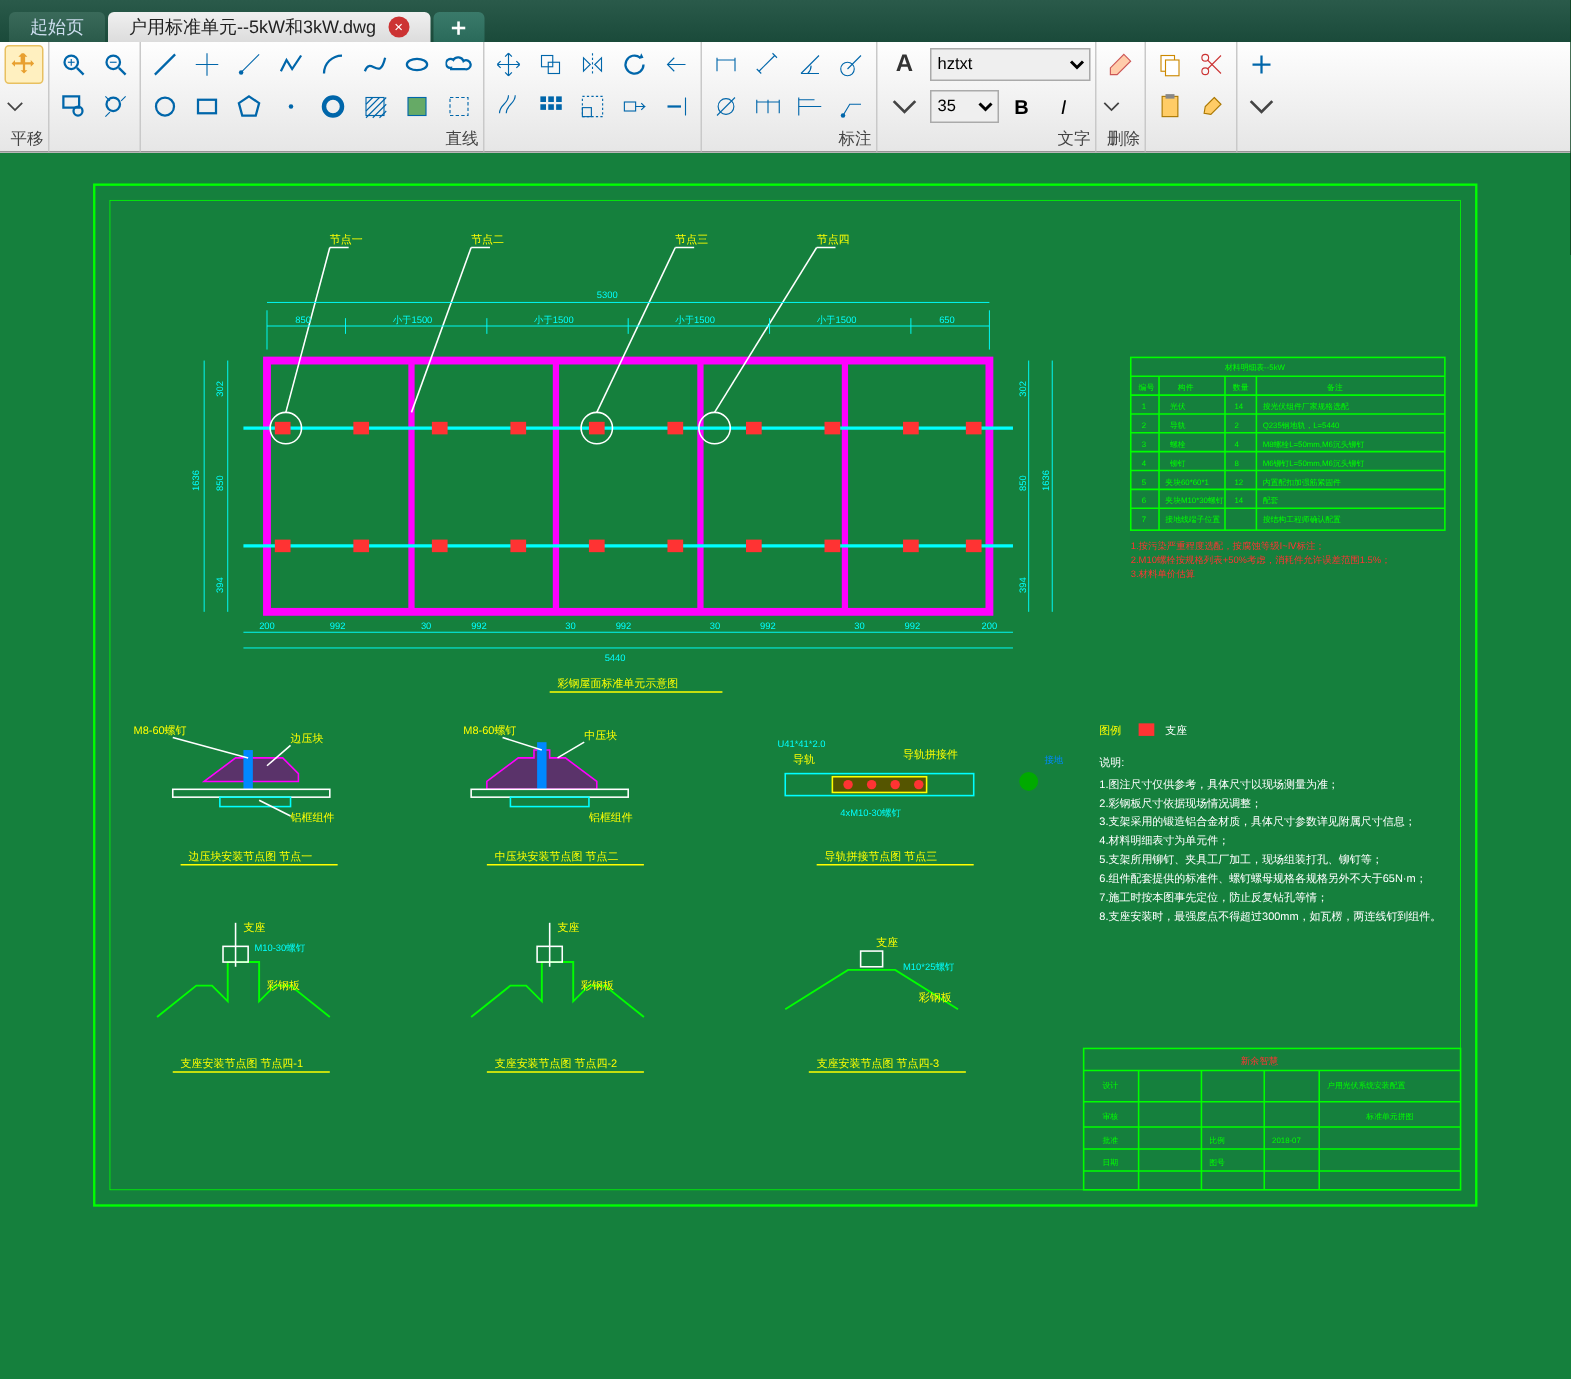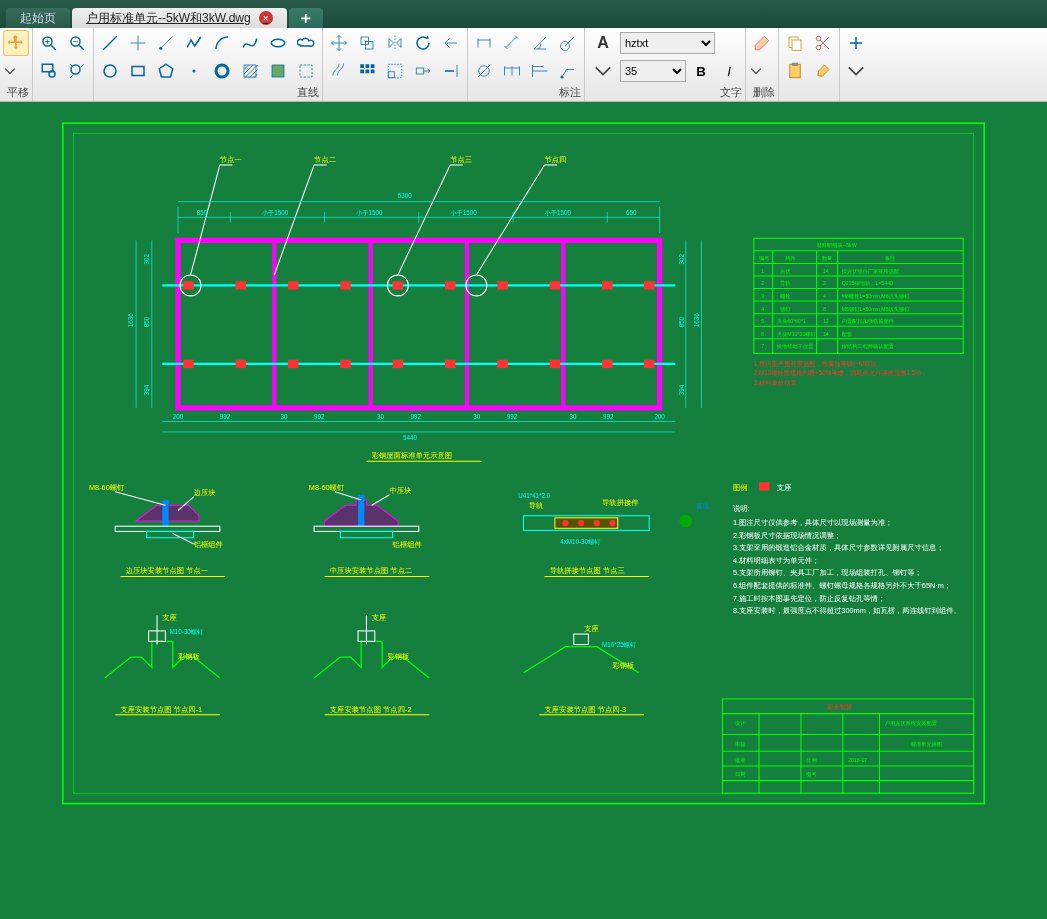--- a/index.html
+++ b/index.html
@@ -32,21 +32,20 @@
     cursor: pointer;
     position: relative;
   }
   .tab.inactive {
     background: linear-gradient(to bottom, #3a6a5a, #2a5a4a);
     color: #cde;
   }
   .tab.active {
     background: linear-gradient(to bottom, #f0f0f0, #dcdcdc);
     color: #222;
-    text-decoration: underline;
   }
   .tab .close {
     margin-left: 8px;
     width: 14px; height: 14px;
     border-radius: 50%;
     background: #c33;
     color: #fff;
     display: inline-flex;
     align-items: center;
     justify-content: center;
@@ -105,27 +104,27 @@
     background: transparent;
     flex-shrink: 0;
   }
   .tbtn.highlighted {
     border-color: #e8c060;
     background: #fff0c0;
   }
   .tbtn svg { width: 18px; height: 18px; }
 
   select.font-sel {
-    width: 95px;
+    width: 107px;
     height: 22px;
     font-size: 11px;
     border: 1px solid #aaa;
   }
   select.size-sel {
-    width: 66px;
+    width: 46px;
     height: 22px;
     font-size: 11px;
     border: 1px solid #aaa;
   }
 
   
   .viewport {
     position: absolute;
     top: 102px;
     left: 0;

